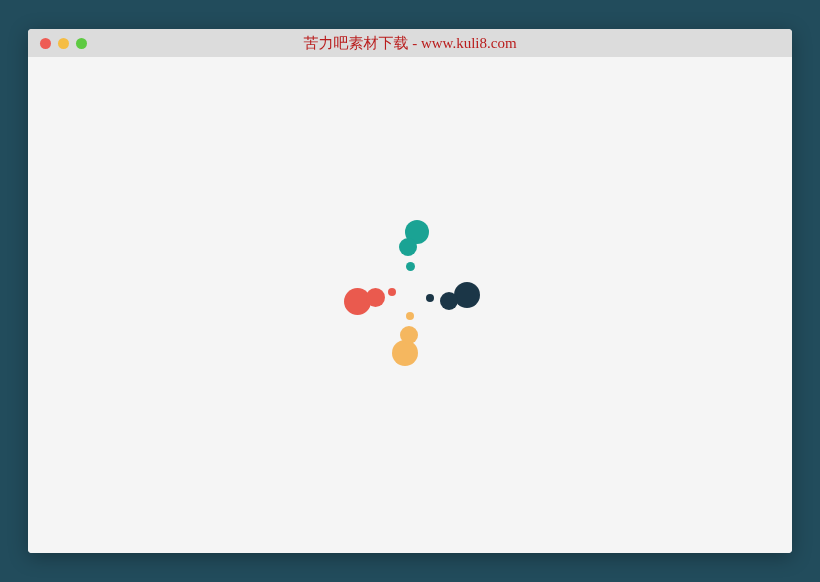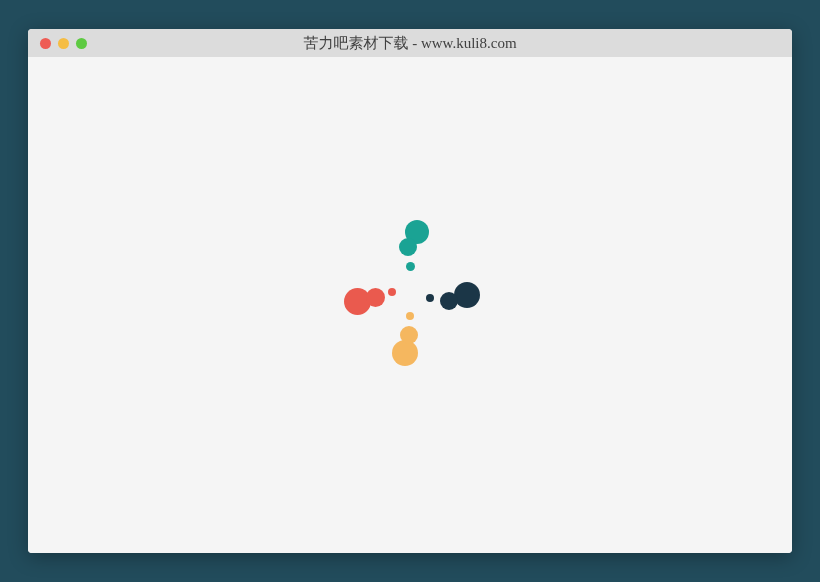--- a/index.html
+++ b/index.html
@@ -45,21 +45,21 @@
       height: 11px;
       border-radius: 50%;
     }
     .tl-red { background: #ee5c54; }
     .tl-yellow { background: #f5bd44; }
     .tl-green { background: #5eca42; }
     .window-title {
       width: 100%;
       text-align: center;
       font-size: 15px;
-      color: #404040;
+      color: #b91c1c;
       font-family: "SimSun", "宋体", serif;
     }
     .content {
       flex: 1;
       background: #f5f5f5;
       position: relative;
     }
     .loader {
       position: absolute;
       left: 50%;

